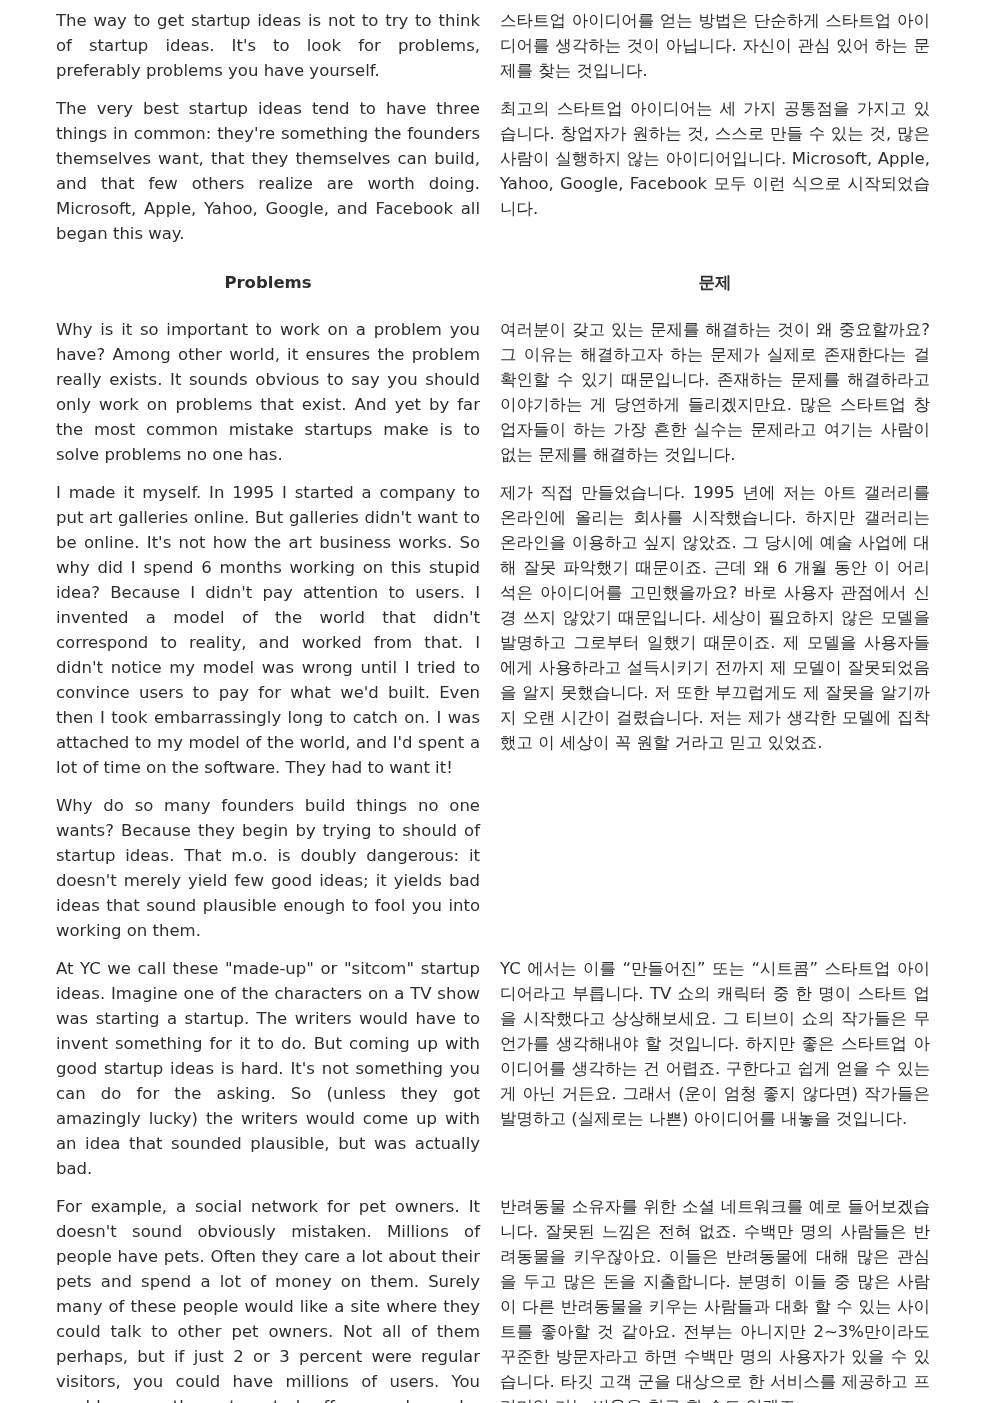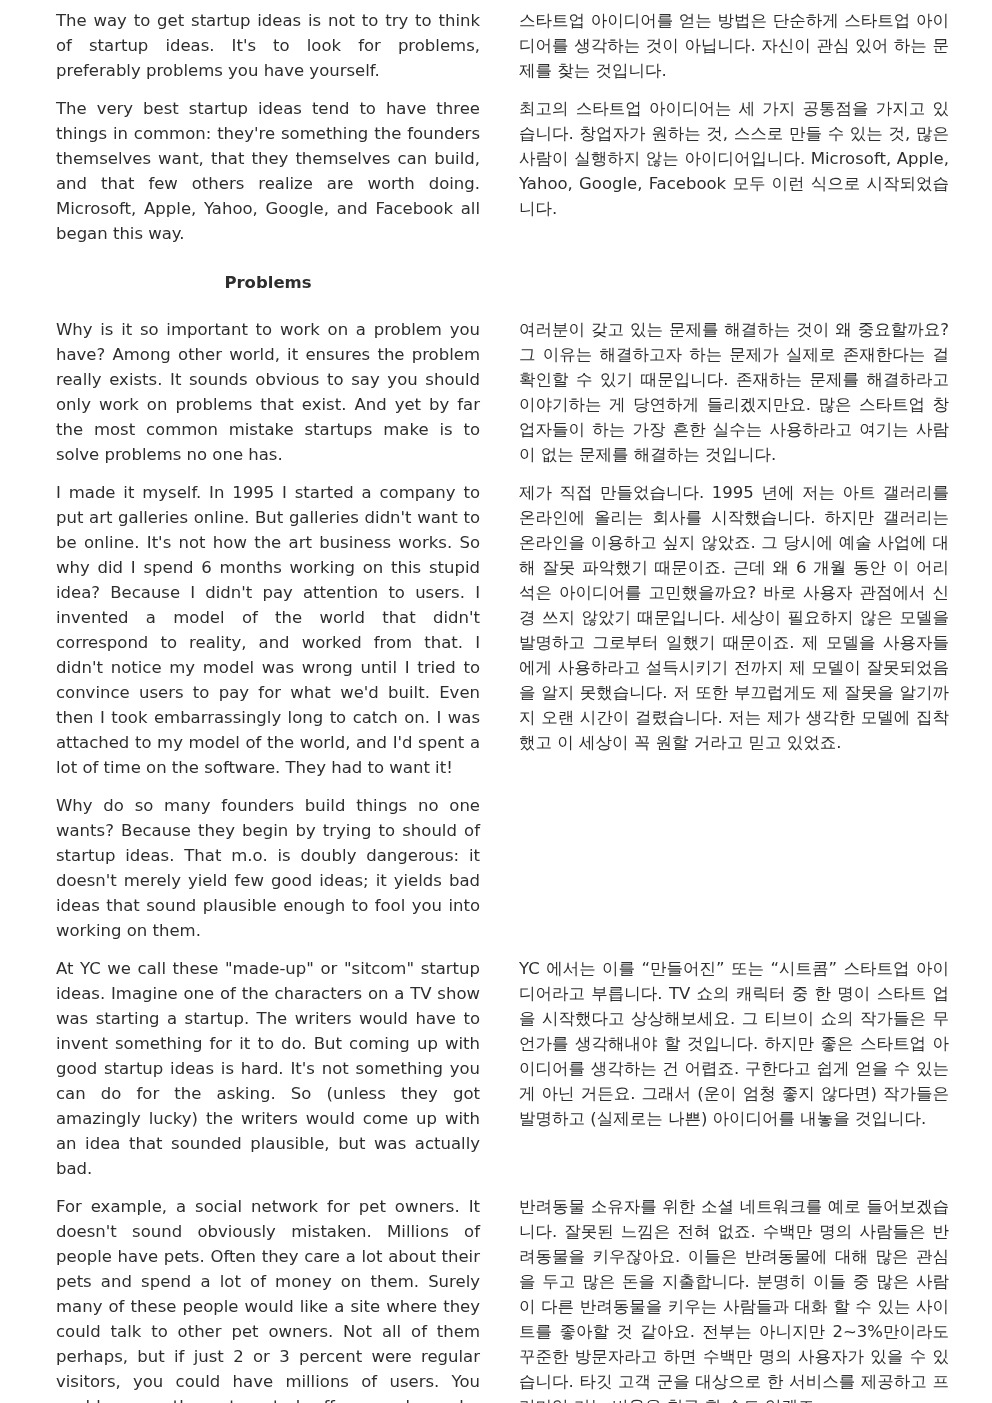--- a/index.html
+++ b/index.html
@@ -12,21 +12,21 @@
   .page {
     width: 992px;
     min-height: 1403px;
     box-sizing: border-box;
     padding: 8px 59px 30px 56px;
     background: #ffffff;
   }
   .pair {
     display: grid;
     grid-template-columns: 424px 430px;
-    column-gap: 39px;
+    column-gap: 20px;
     margin-bottom: 13px;
   }
   .pair.heading-row {
     margin-top: 24px;
     margin-bottom: 22px;
   }
   .cell {
     font-size: 16.5px;
     line-height: 25px;
     text-align: justify;
@@ -49,25 +49,26 @@
     <div class="cell ko">스타트업 아이디어를 얻는 방법은 단순하게 스타트업 아이디어를 생각하는 것이 아닙니다. 자신이 관심 있어 하는 문제를 찾는 것입니다.</div>
   </div>
 
   <div class="pair">
     <div class="cell en">The very best startup ideas tend to have three things in common: they're something the founders themselves want, that they themselves can build, and that few others realize are worth doing. Microsoft, Apple, Yahoo, Google, and Facebook all began this way.</div>
     <div class="cell ko">최고의 스타트업 아이디어는 세 가지 공통점을 가지고 있습니다. 창업자가 원하는 것, 스스로 만들 수 있는 것, 많은 사람이 실행하지 않는 아이디어입니다. Microsoft, Apple, Yahoo, Google, Facebook 모두 이런 식으로 시작되었습니다.</div>
   </div>
 
   <div class="pair heading-row">
     <div class="cell en">Problems</div>
+    <div class="cell ko">문제</div>
   </div>
 
   <div class="pair">
     <div class="cell en">Why is it so important to work on a problem you have? Among other world, it ensures the problem really exists. It sounds obvious to say you should only work on problems that exist. And yet by far the most common mistake startups make is to solve problems no one has.</div>
-    <div class="cell ko">여러분이 갖고 있는 문제를 해결하는 것이 왜 중요할까요? 그 이유는 해결하고자 하는 문제가 실제로 존재한다는 걸 확인할 수 있기 때문입니다. 존재하는 문제를 해결하라고 이야기하는 게 당연하게 들리겠지만요. 많은 스타트업 창업자들이 하는 가장 흔한 실수는 사용하라고 여기는 사람이 없는 문제를 해결하는 것입니다.</div>
+    <div class="cell ko">여러분이 갖고 있는 문제를 해결하는 것이 왜 중요할까요? 그 이유는 해결하고자 하는 문제가 실제로 존재한다는 걸 확인할 수 있기 때문입니다. 존재하는 문제를 해결하라고 이야기하는 게 당연하게 들리겠지만요. 많은 스타트업 창업자들이 하는 가장 흔한 실수는 문제라고 여기는 사람이 없는 문제를 해결하는 것입니다.</div>
   </div>
 
   <div class="pair">
     <div class="cell en">I made it myself. In 1995 I started a company to put art galleries online. But galleries didn't want to be online. It's not how the art business works. So why did I spend 6 months working on this stupid idea? Because I didn't pay attention to users. I invented a model of the world that didn't correspond to reality, and worked from that. I didn't notice my model was wrong until I tried to convince users to pay for what we'd built. Even then I took embarrassingly long to catch on. I was attached to my model of the world, and I'd spent a lot of time on the software. They had to want it!</div>
     <div class="cell ko">제가 직접 만들었습니다. 1995 년에 저는 아트 갤러리를 온라인에 올리는 회사를 시작했습니다. 하지만 갤러리는 온라인을 이용하고 싶지 않았죠. 그 당시에 예술 사업에 대해 잘못 파악했기 때문이죠. 근데 왜 6 개월 동안 이 어리석은 아이디어를 고민했을까요? 바로 사용자 관점에서 신경 쓰지 않았기 때문입니다. 세상이 필요하지 않은 모델을 발명하고 그로부터 일했기 때문이죠. 제 모델을 사용자들에게 사용하라고 설득시키기 전까지 제 모델이 잘못되었음을 알지 못했습니다. 저 또한 부끄럽게도 제 잘못을 알기까지 오랜 시간이 걸렸습니다. 저는 제가 생각한 모델에 집착했고 이 세상이 꼭 원할 거라고 믿고 있었죠.</div>
   </div>
 
   <div class="pair">
     <div class="cell en">Why do so many founders build things no one wants? Because they begin by trying to should of startup ideas. That m.o. is doubly dangerous: it doesn't merely yield few good ideas; it yields bad ideas that sound plausible enough to fool you into working on them.</div>
   </div>

